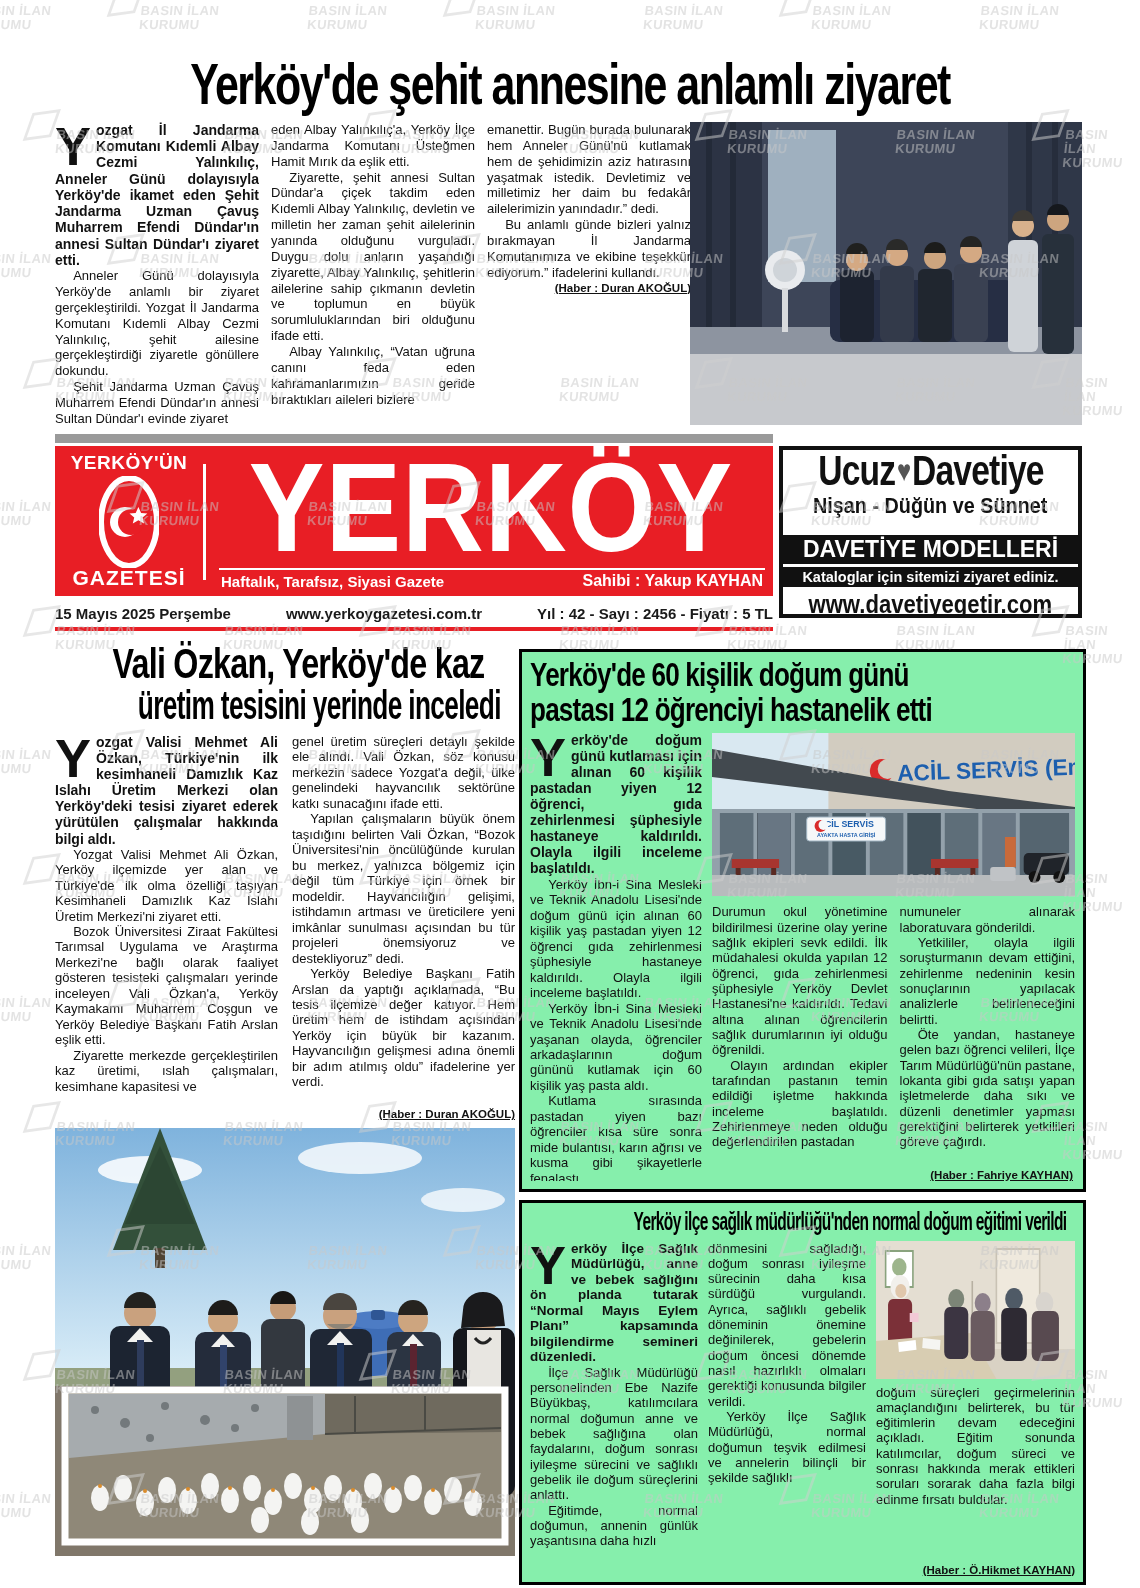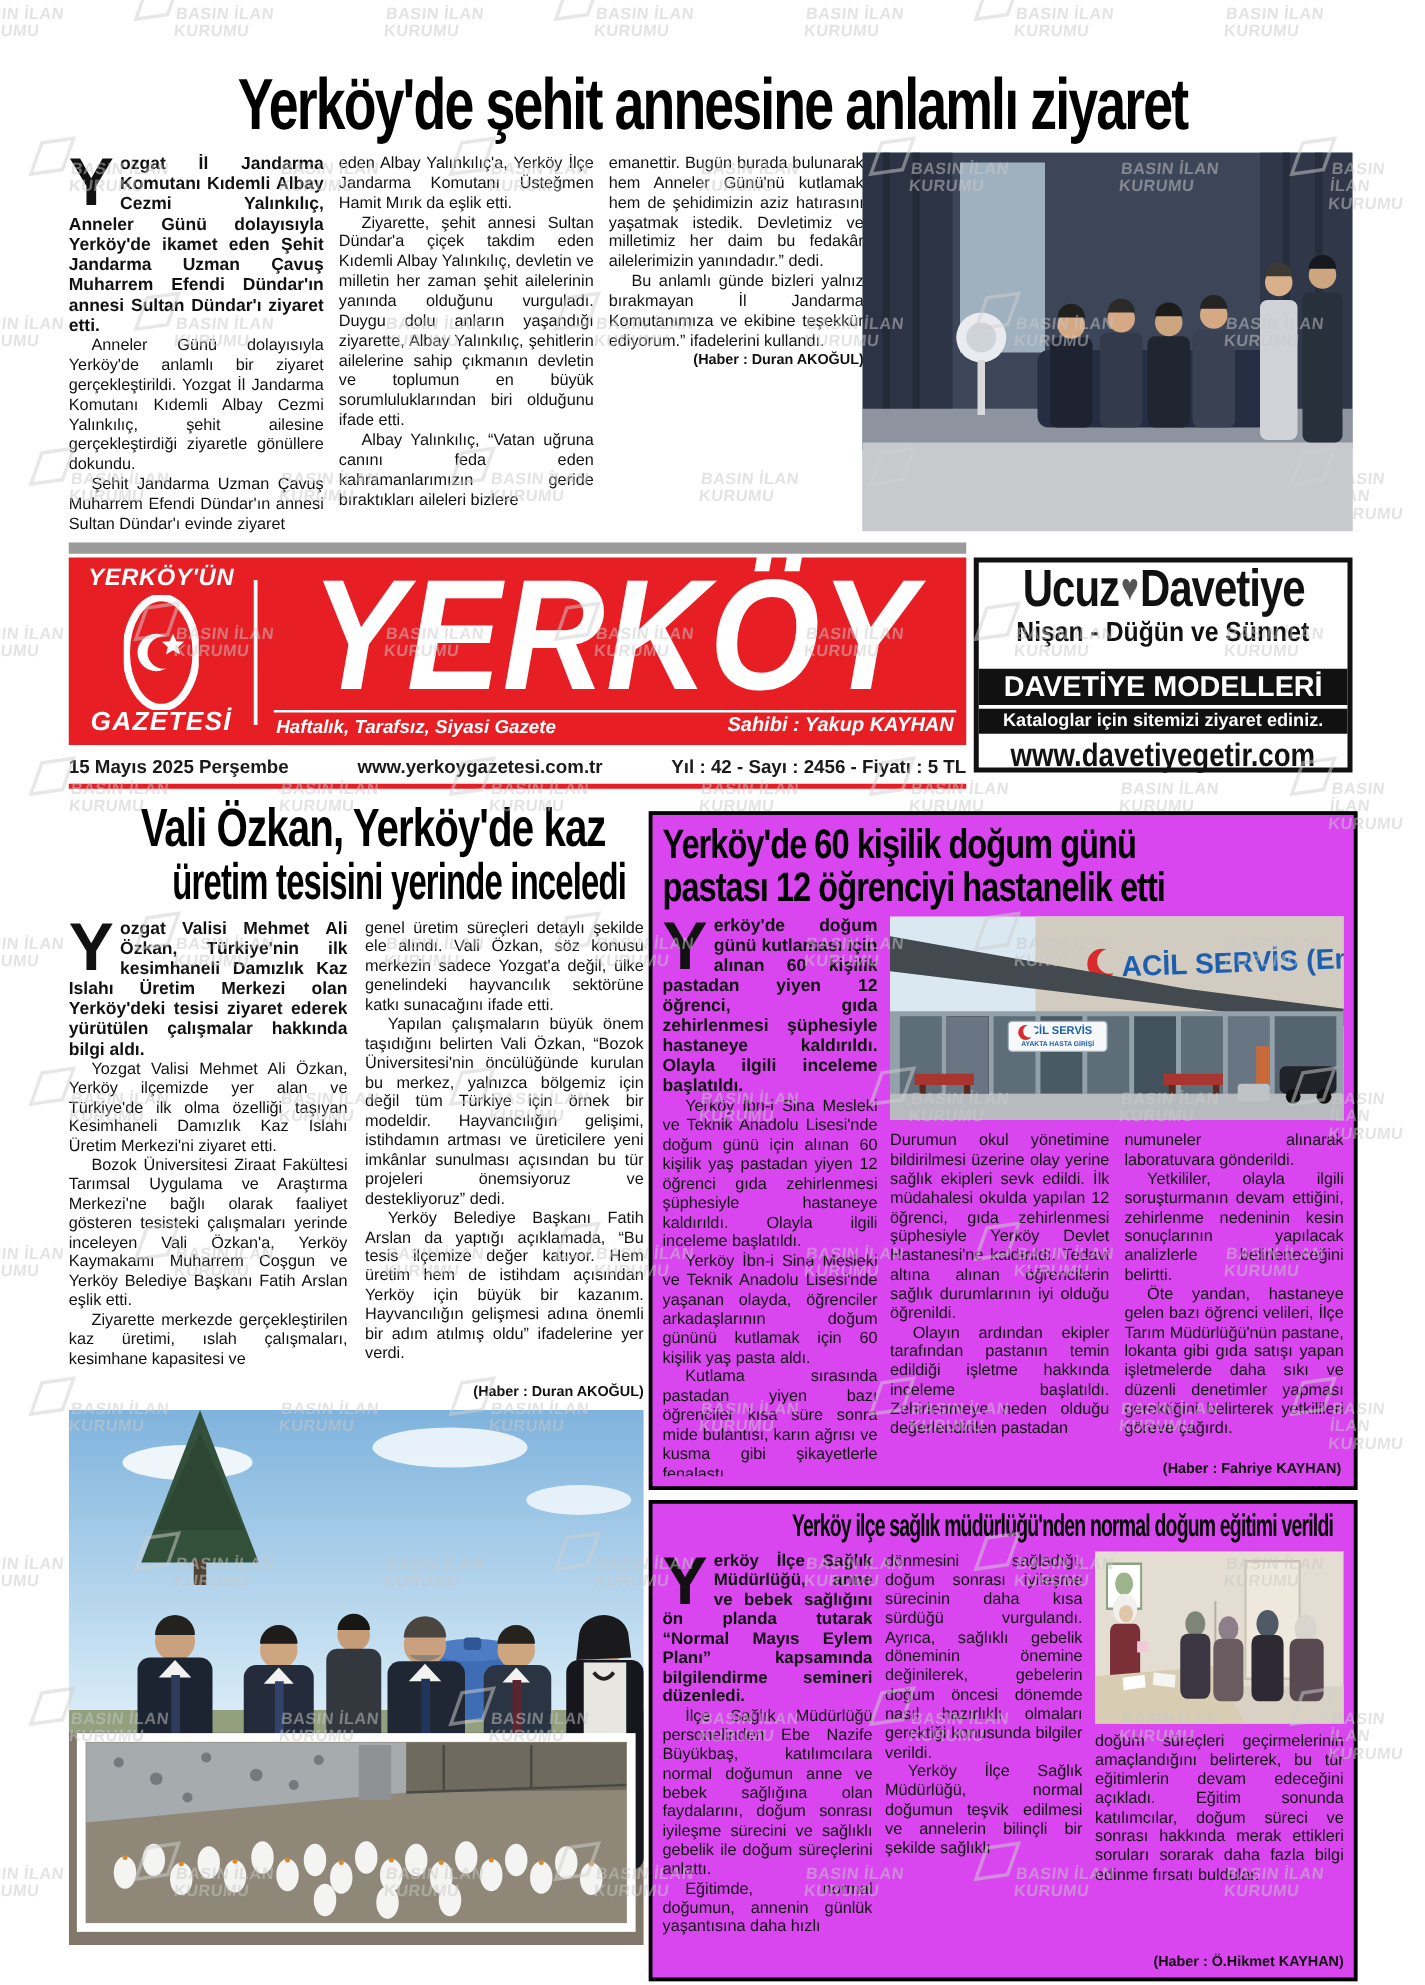--- a/index.html
+++ b/index.html
@@ -15,30 +15,30 @@
   
   .abs{position:absolute;}
   .headline{font-weight:800;white-space:nowrap;color:#000;}
   .cols{display:flex;}
   .col{overflow:hidden;text-align:justify;}
   .col p{margin:0;}
   .col p + p{text-indent:1.4em;}
   .col p.cont{text-indent:0;}
   .lead{font-weight:700;}
   .dropcap{float:left;font-size:54px;line-height:.82;font-weight:800;padding-right:5px;padding-top:2px;}
-  .byline{font-size:11.5px;font-weight:700;text-align:right;}
+  .byline{font-size:11.5px;font-weight:700;text-align:right;text-decoration:underline;}
   
   .a1-headline{left:55px;top:50px;width:1030px;text-align:center;font-size:58px;
       letter-spacing:-2px;transform:scaleX(.74);transform-origin:center;}
   .a1-cols{left:55px;top:122px;width:636px;height:306px;gap:12px;}
   .a1-cols .col{flex:1;font-size:13px;line-height:1.22;}
   .a1-cols .lead{font-size:14px;line-height:1.16;}
   
   .graybar{left:55px;top:434px;width:718px;height:9px;background:#9a9a9a;}
-  .masthead{left:55px;top:446px;width:718px;height:150px;background:#e81e25;font-style:italic;}
+  .masthead{left:55px;top:446px;width:718px;height:150px;background:#e81e25;}
   .mh-left{position:absolute;left:8px;top:6px;width:132px;height:138px;color:#fff;text-align:center;}
   .mh-top{font-size:19px;font-weight:800;letter-spacing:.5px;}
   .mh-bottom{font-size:21px;font-weight:800;letter-spacing:1px;position:absolute;left:0;right:0;bottom:0;}
   .mh-logo{position:absolute;left:36px;top:24px;}
   .mh-divider{position:absolute;left:148px;top:18px;width:3px;height:116px;background:#fff;}
   .mh-title{position:absolute;left:158px;top:-6px;width:556px;text-align:center;color:#fff;
       font-size:126px;font-weight:800;letter-spacing:1px;transform:scaleX(.9);transform-origin:center;
       white-space:nowrap;line-height:1.08;}
   .mh-underline{position:absolute;left:164px;bottom:26px;width:546px;height:2px;background:#fff;}
   .mh-sub{position:absolute;left:166px;bottom:6px;color:#fff;font-size:15px;font-weight:600;}
@@ -59,21 +59,21 @@
   
   .a2-headline{left:55px;top:642px;width:460px;text-align:center;}
   .h2a{font-size:43px;line-height:1.0;letter-spacing:-1px;transform:scaleX(.75);transform-origin:center;}
   .h2b{font-size:41px;line-height:1.02;letter-spacing:-1px;transform:scaleX(.64);transform-origin:center;}
   .a2-cols{left:55px;top:734px;width:460px;height:372px;gap:14px;}
   .a2-cols .col{flex:1;font-size:13px;line-height:1.19;}
   .a2-cols .lead{font-size:14px;line-height:1.15;}
   .a2-byline{left:330px;top:1108px;width:185px;}
   .a2-photo{left:55px;top:1128px;width:460px;height:428px;}
   
-  .boxed{border:3px solid #000;background:#d946ef;box-sizing:border-box;}
+  .boxed{border:3px solid #000;background:#86efac;box-sizing:border-box;}
   .a3-box{left:519px;top:649px;width:567px;height:543px;padding:6px 8px;}
   .a3-headline{font-size:33px;line-height:1.05;letter-spacing:-1px;transform:scaleX(.79);transform-origin:left;}
   .a3-content{display:flex;gap:10px;margin-top:6px;height:448px;}
   .a3-left{width:172px;flex:none;font-size:13px;line-height:1.19;}
   .a3-left .lead{font-size:14px;line-height:1.14;}
   .a3-right{flex:1;display:flex;flex-direction:column;}
   .a3-photo{width:100%;height:163px;flex:none;}
   .a3-subcols{display:flex;gap:12px;margin-top:8px;flex:1;}
   .a3-subcols .col{flex:1;font-size:13px;line-height:1.18;}
   .a3-byline{position:absolute;right:10px;bottom:8px;}

